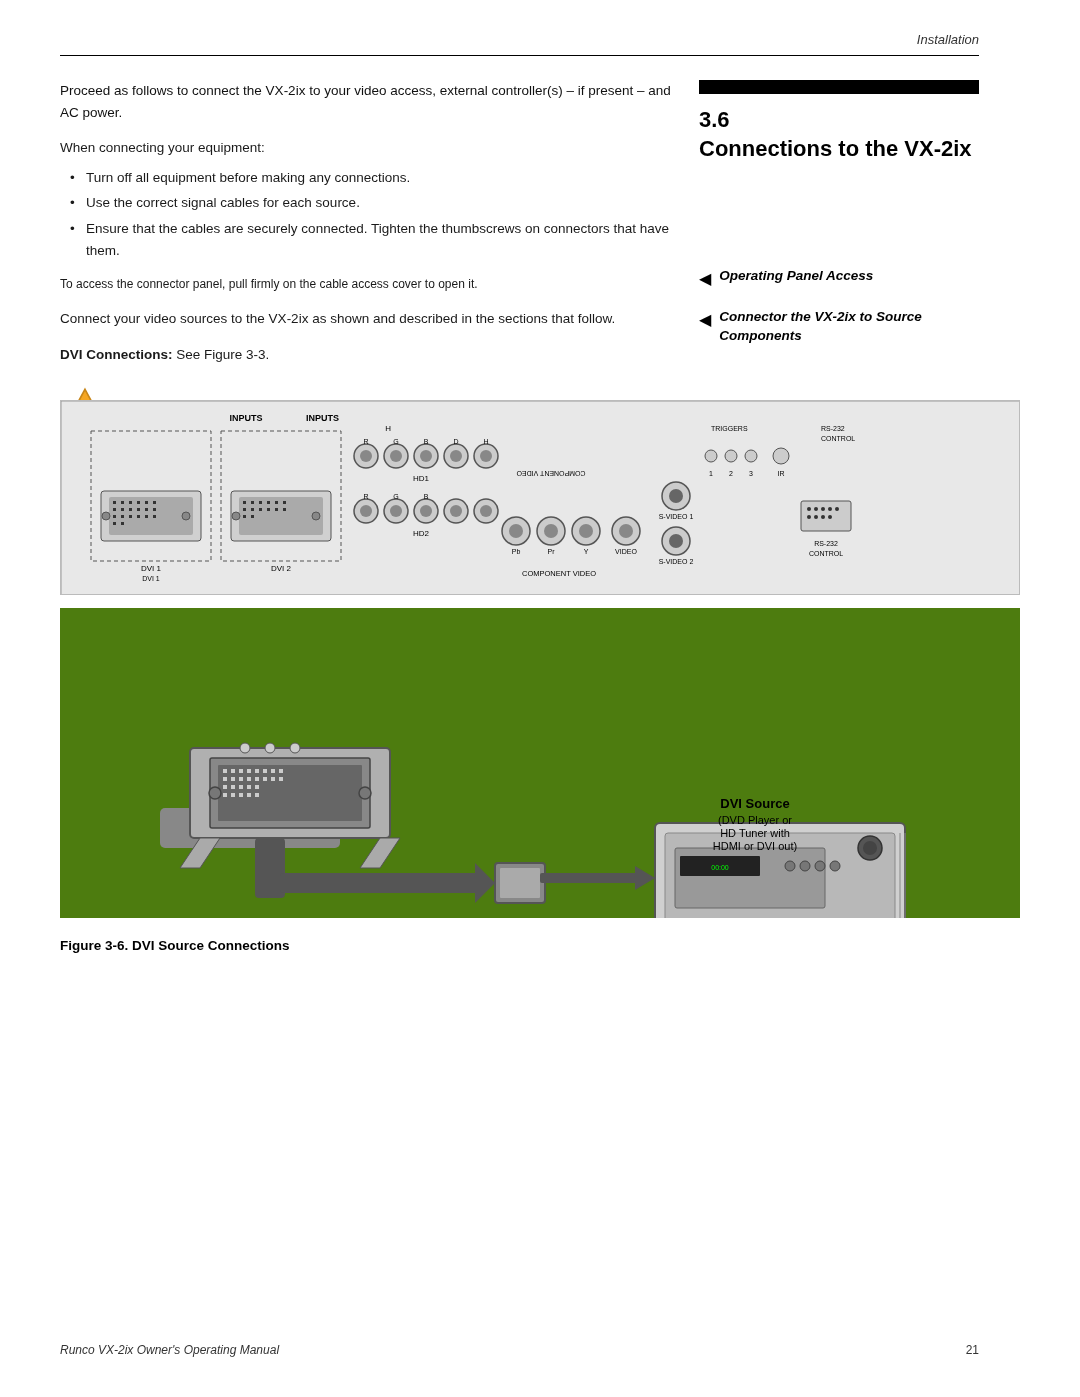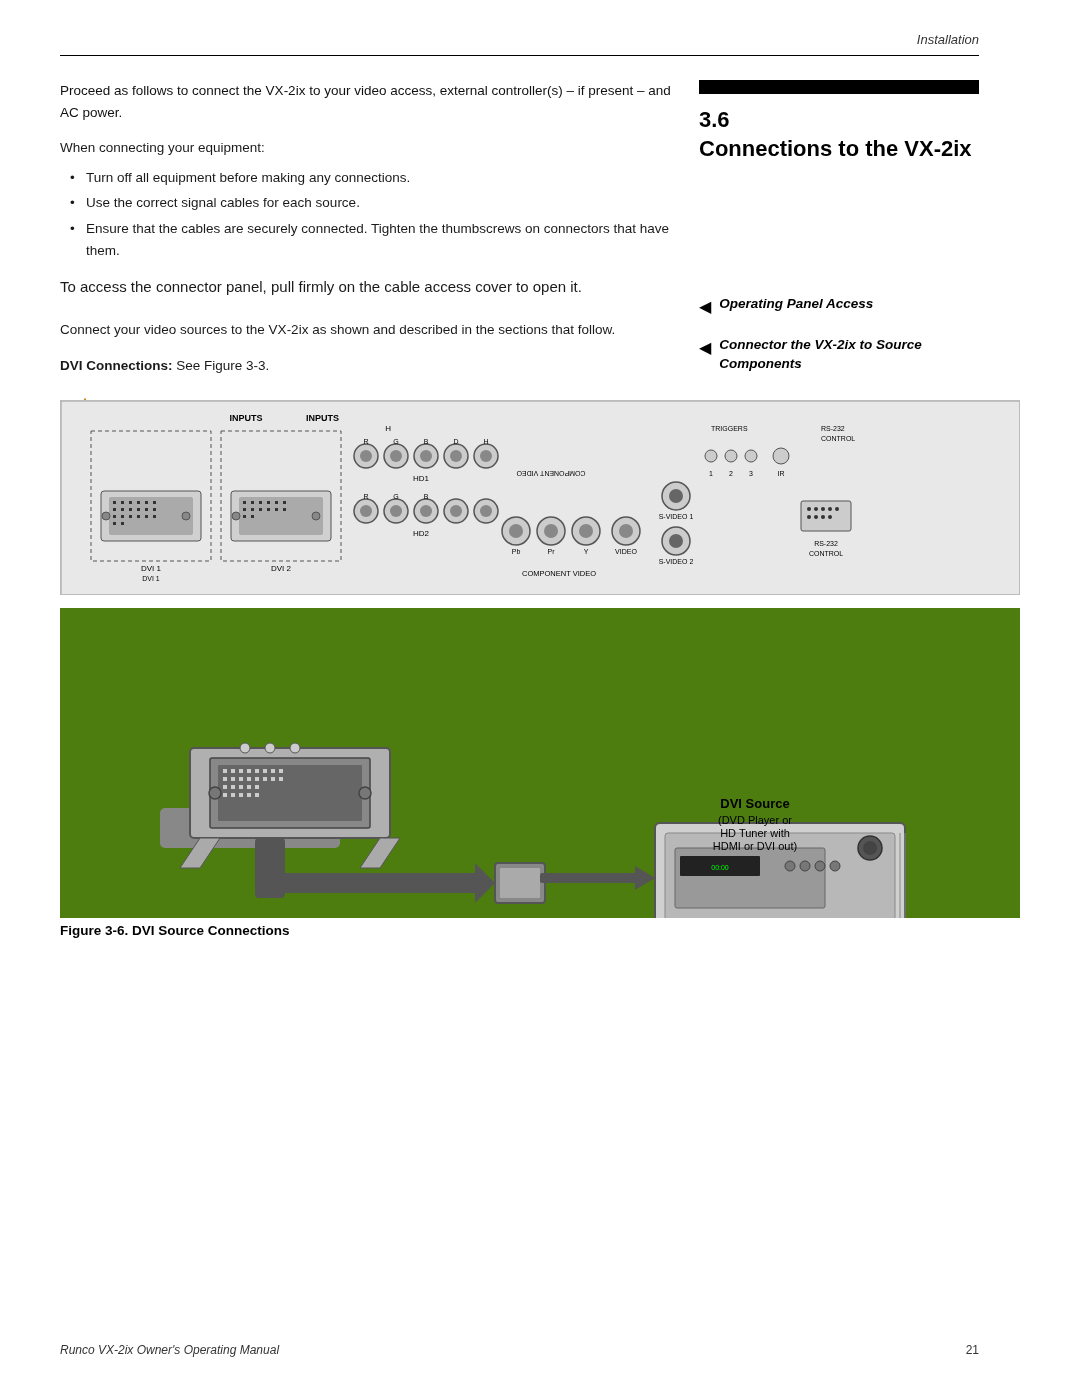--- a/index.html
+++ b/index.html
@@ -53,21 +53,21 @@
       position: absolute;
       top: 80px;
       right: 60px;
       width: 280px;
     }
 
     .section-heading {
       font-size: 22px;
       font-weight: 900;
       line-height: 1.3;
-      margin-bottom: 32px;
+      margin-bottom: 4px;
       color: #000;
     }
 
     .section-number {
       display: block;
       font-size: 22px;
       font-weight: 900;
     }
 
     .intro-text {
@@ -98,23 +98,23 @@
     }
 
     .bullet-list li::before {
       content: '•';
       position: absolute;
       left: 0;
       top: 0;
     }
 
     .connector-access-text {
-      font-size: 15px;
-      line-height: 1.6;
-      margin-bottom: 20px;
+      font-size: 12px;
+      line-height: 1.6;
+      margin-bottom: 14px;
     }
 
     .connect-sources-text {
       font-size: 13.5px;
       line-height: 1.6;
       margin-bottom: 14px;
     }
 
     .dvi-connections-text {
       font-size: 13.5px;
@@ -557,21 +557,21 @@
         <text x="695" y="229" font-size="11" text-anchor="middle" fill="#000">HD Tuner with</text>
         <text x="695" y="242" font-size="11" text-anchor="middle" fill="#000">HDMI or DVI out)</text>
 
         <circle cx="185" cy="140" r="5" fill="#ccc" stroke="#555" stroke-width="1"></circle>
         <circle cx="210" cy="140" r="5" fill="#ccc" stroke="#555" stroke-width="1"></circle>
         <circle cx="235" cy="140" r="5" fill="#ccc" stroke="#555" stroke-width="1"></circle>
 
       </svg>
     </div>
 
-    <p class="figure-caption" style="padding-left:0; margin-top:5px;">Figure 3-6. DVI Source Connections</p>
+    <p class="figure-caption" style="padding-left:0; margin-top:20px;">Figure 3-6. DVI Source Connections</p>
 
   </div>
 
   <div class="page-footer">
     <span class="footer-left">Runco VX-2ix Owner's Operating Manual</span>
     <span class="footer-center">21</span>
   </div>
 
 </div>
 

